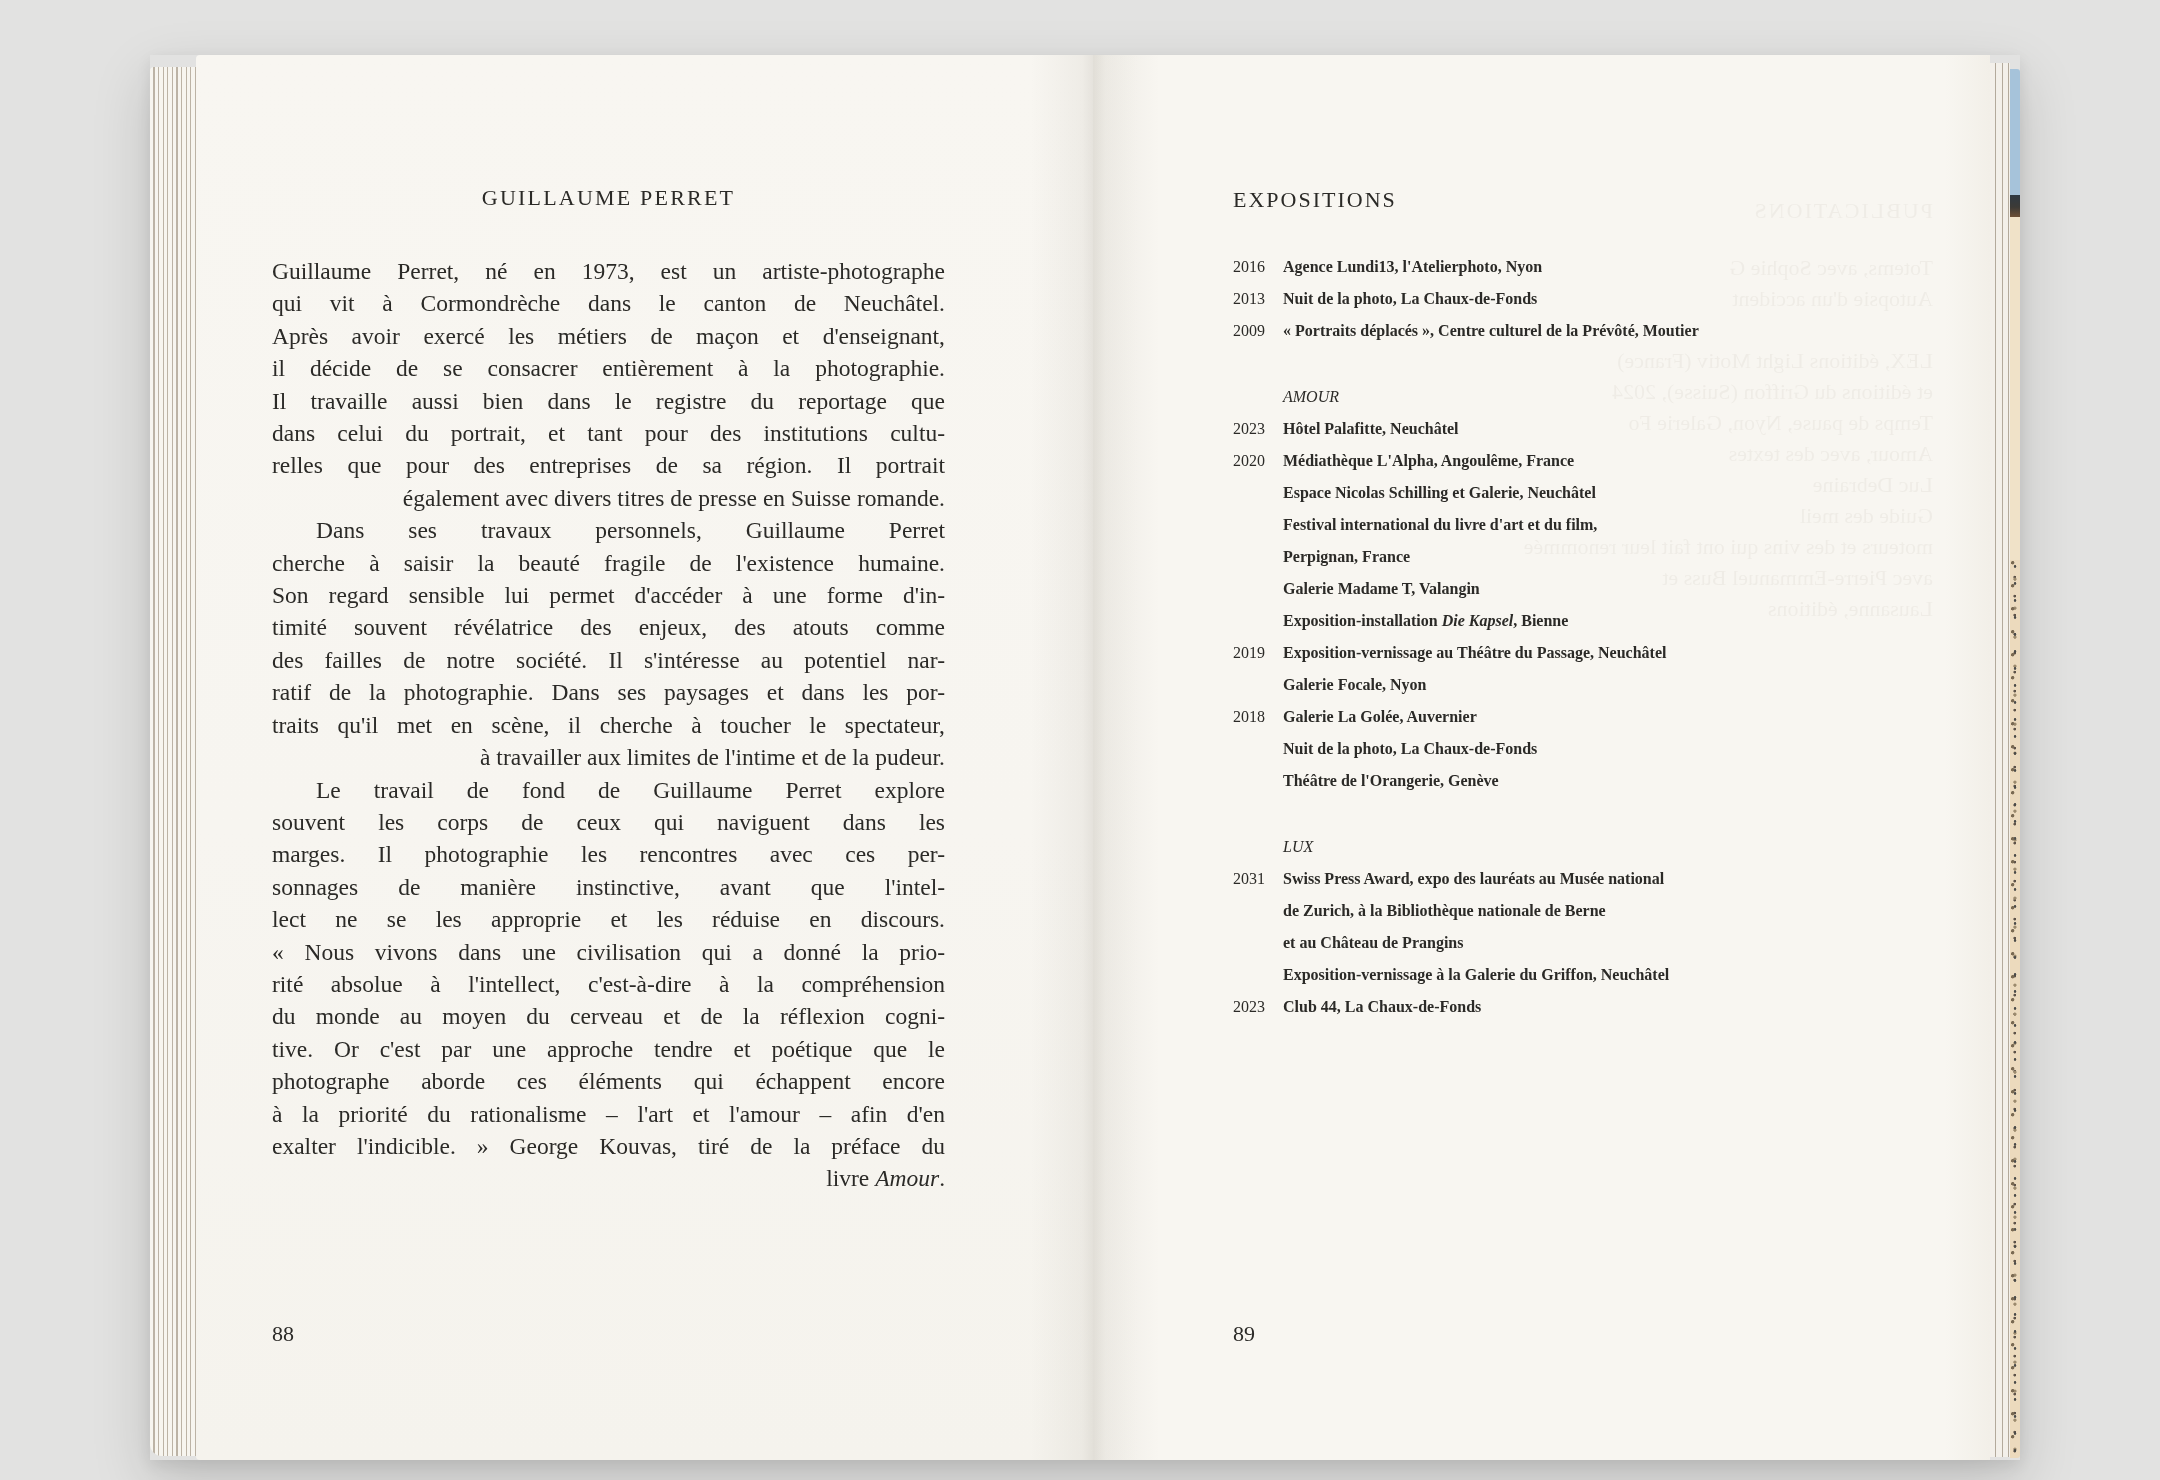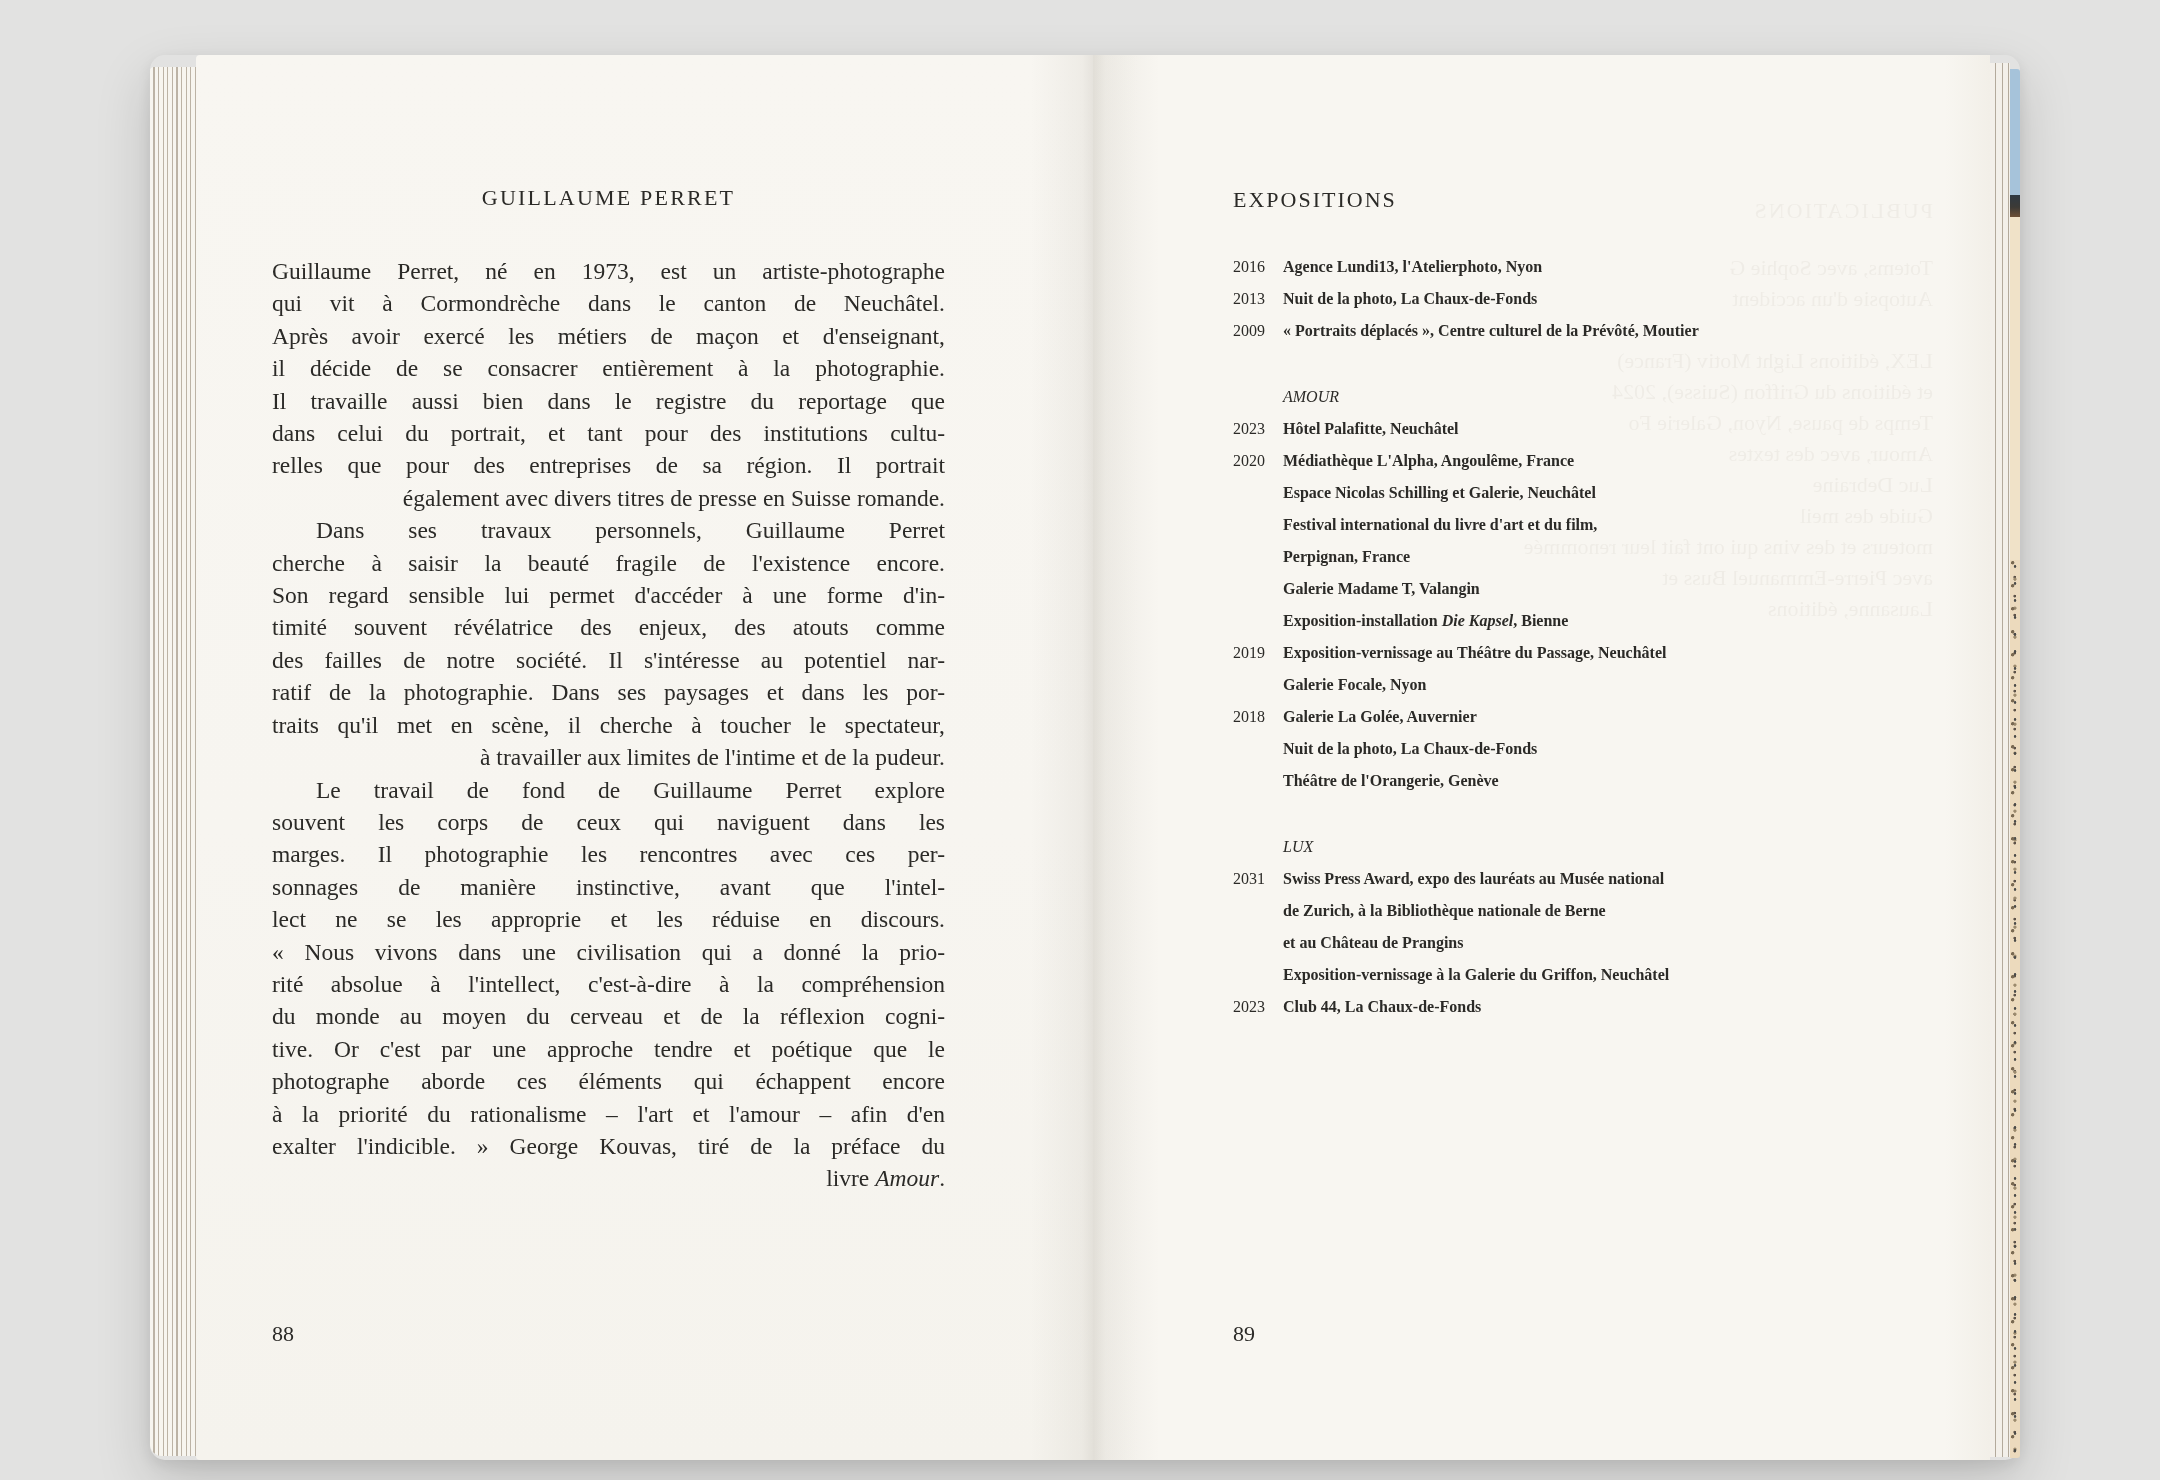--- a/index.html
+++ b/index.html
@@ -11,21 +11,21 @@
     background: #e2e2e1;
     font-family: "Liberation Serif", serif;
   }
   .book {
     position: absolute;
     left: 150px;
     top: 55px;
     width: 1870px;
     height: 1405px;
     box-shadow: 0 22px 55px rgba(0,0,0,0.16), 0 5px 14px rgba(0,0,0,0.08);
-    border-radius: 15px;
+    border-radius: 0;
   }
   
   .edge-left {
     position: absolute;
     left: 0; top: 12px; bottom: 4px; width: 46px;
     background: repeating-linear-gradient(90deg, #f7f5ef 0px, #f7f5ef 3.4px, #bcb3a5 3.4px, #bcb3a5 4.6px);
     border-radius: 4px 0 0 12px;
   }
   .page {
     position: absolute;
@@ -148,21 +148,21 @@
           <div class="line j">qui vit à Cormondrèche dans le canton de Neuchâtel.</div>
           <div class="line j">Après avoir exercé les métiers de maçon et d'enseignant,</div>
           <div class="line j">il décide de se consacrer entièrement à la photographie.</div>
           <div class="line j">Il travaille aussi bien dans le registre du reportage que</div>
           <div class="line j">dans celui du portrait, et tant pour des institutions cultu-</div>
           <div class="line j">relles que pour des entreprises de sa région. Il portrait</div>
           <div class="line last">également avec divers titres de presse en Suisse romande.</div>
         </div>
         <div class="para indent">
           <div class="line j">Dans ses travaux personnels, Guillaume Perret</div>
-          <div class="line j">cherche à saisir la beauté fragile de l'existence encore.</div>
+          <div class="line j">cherche à saisir la beauté fragile de l'existence humaine.</div>
           <div class="line j">Son regard sensible lui permet d'accéder à une forme d'in-</div>
           <div class="line j">timité souvent révélatrice des enjeux, des atouts comme</div>
           <div class="line j">des failles de notre société. Il s'intéresse au potentiel nar-</div>
           <div class="line j">ratif de la photographie. Dans ses paysages et dans les por-</div>
           <div class="line j">traits qu'il met en scène, il cherche à toucher le spectateur,</div>
           <div class="line last">à travailler aux limites de l'intime et de la pudeur.</div>
         </div>
         <div class="para indent">
           <div class="line j">Le travail de fond de Guillaume Perret explore</div>
           <div class="line j">souvent les corps de ceux qui naviguent dans les</div>

